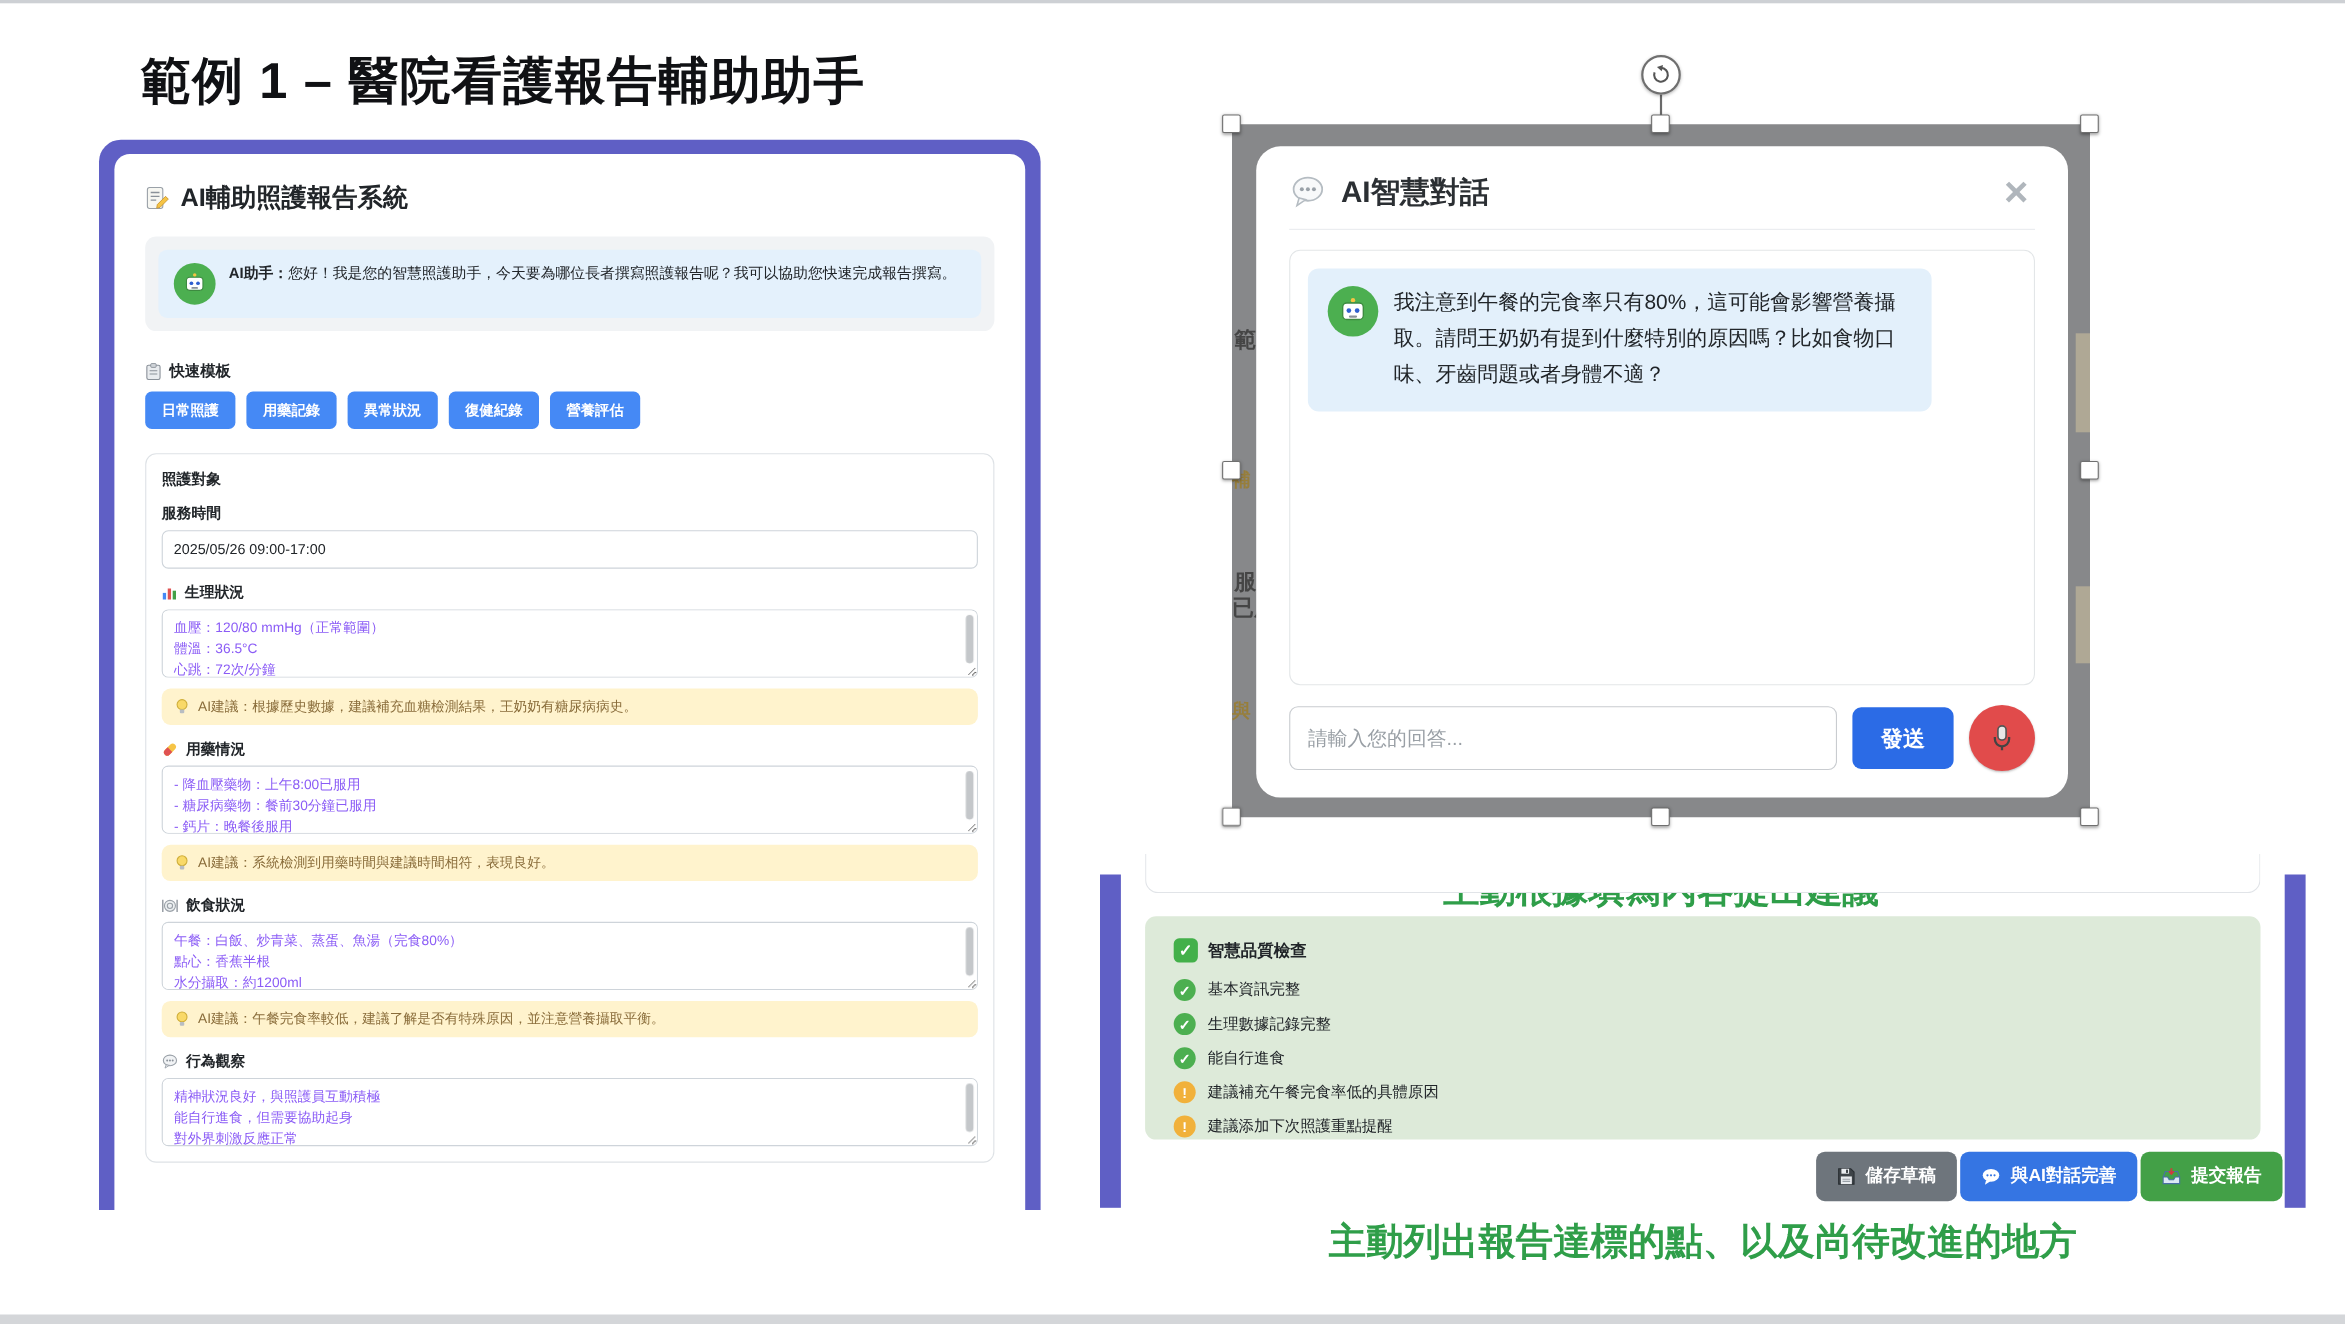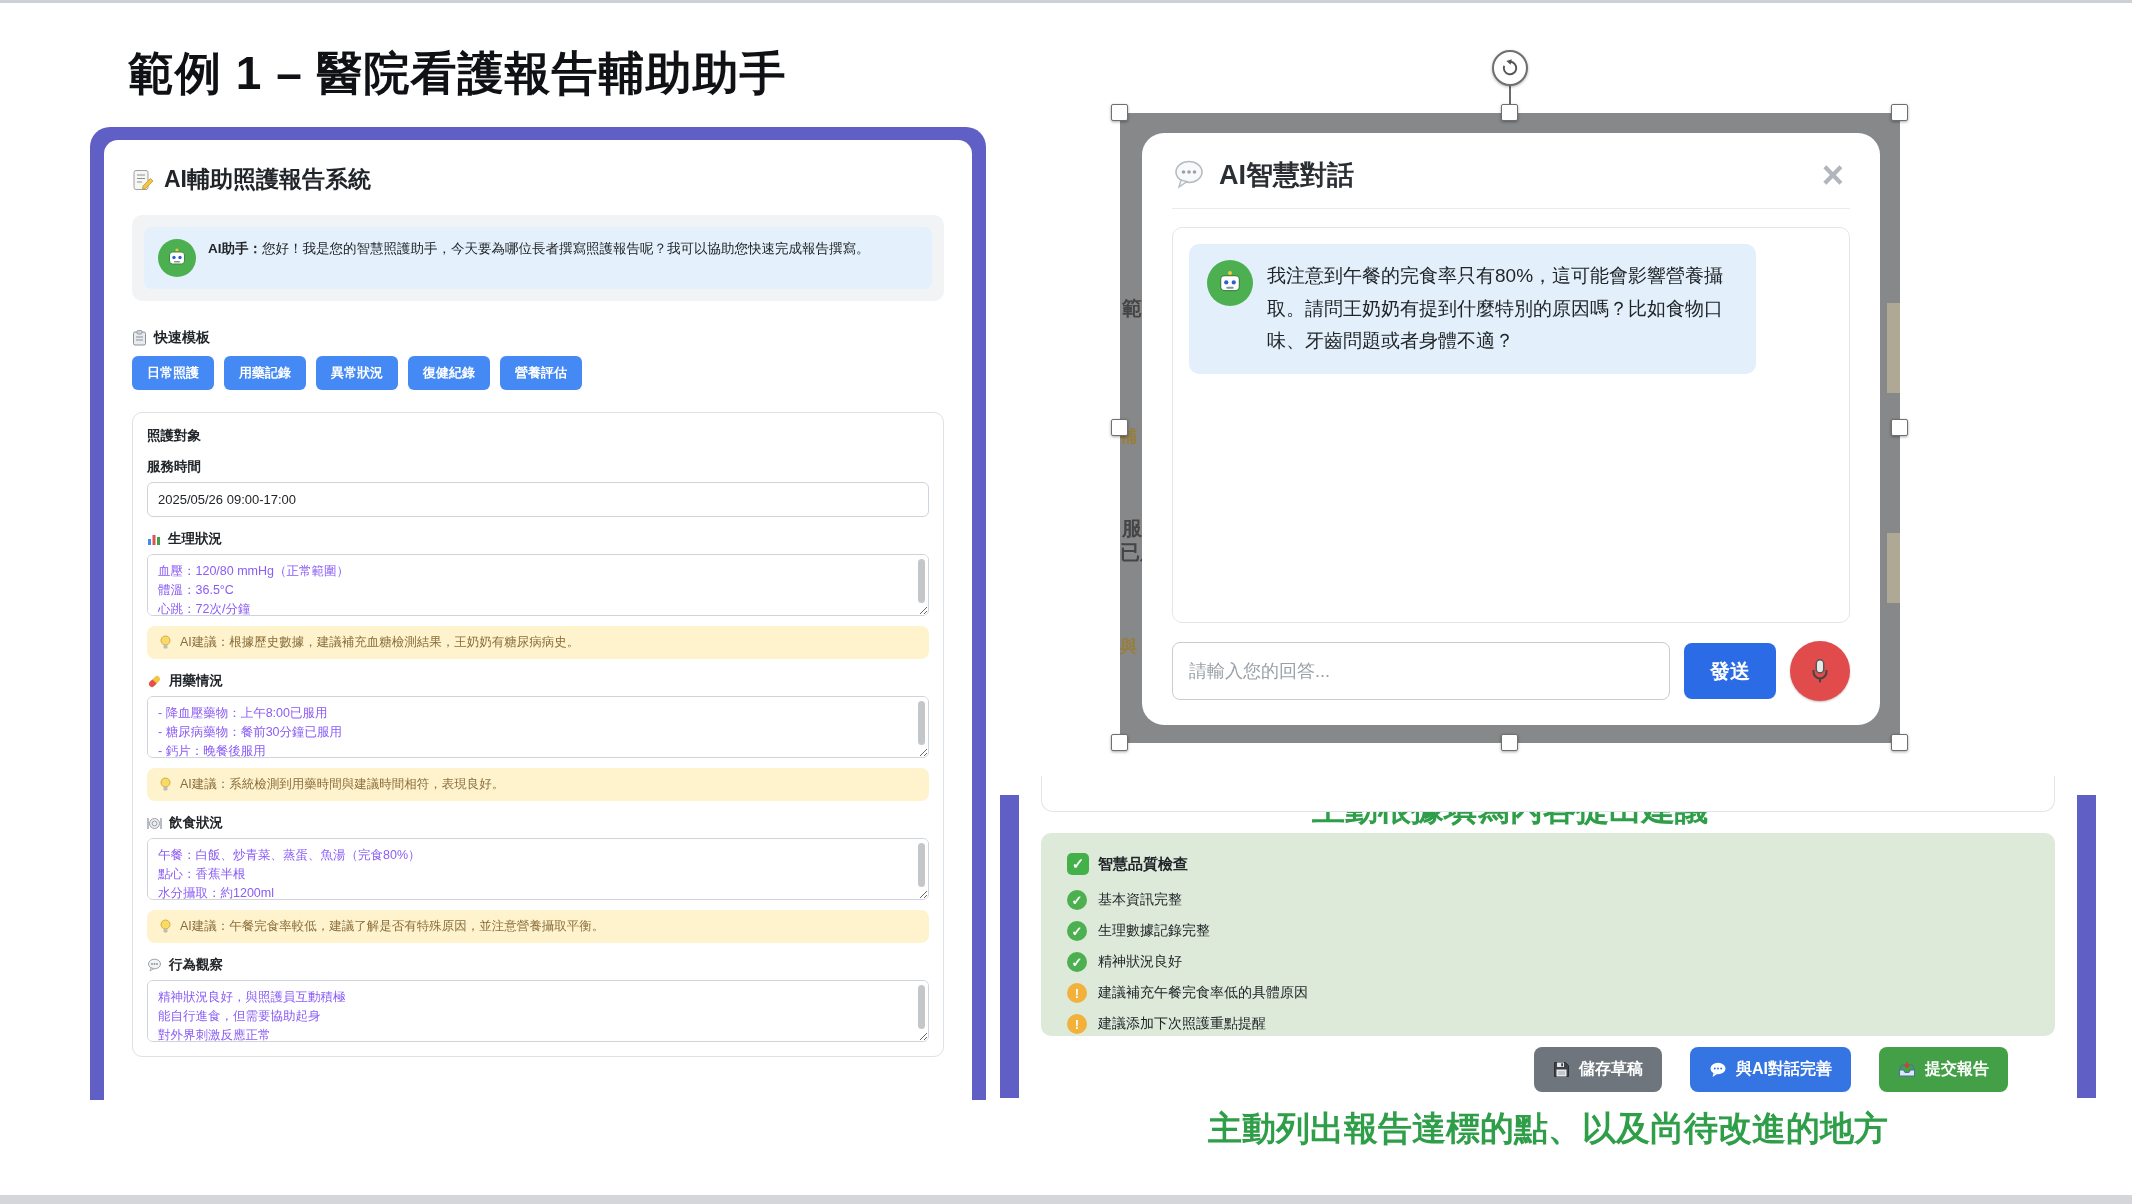--- a/index.html
+++ b/index.html
@@ -6,21 +6,21 @@
   body{
     width:2132px;height:1204px;position:relative;background:#ffffff;
     font-family:"Liberation Sans",sans-serif;overflow:hidden;color:#212529;
   }
   .top-line{position:absolute;top:0;left:0;right:0;height:3px;background:#cdd0d4;}
   .bottom-line{position:absolute;top:1195px;left:0;right:0;height:9px;background:#d4d6d9;}
 
   .slide-title{position:absolute;left:128px;top:12px;font-size:46px;font-weight:bold;color:#101114;letter-spacing:1px;}
 
   
-  .report-shot{position:absolute;left:90px;top:127px;width:856px;height:973px;background:#5f5fc5;border-radius:20px 20px 0 0;overflow:hidden;padding-left:40px;}
+  .report-shot{position:absolute;left:90px;top:127px;width:856px;height:973px;background:#5f5fc5;border-radius:20px 20px 0 0;overflow:hidden;}
   .report-card{position:absolute;left:14px;top:13px;right:14px;bottom:0;background:#fff;border-radius:14px 14px 0 0;padding:22px 28px;box-sizing:border-box;}
   .app-title{font-size:23px;font-weight:bold;display:flex;align-items:center;gap:10px;margin:2px 0 20px;}
   .icon{display:inline-flex;flex:none;align-items:center;justify-content:center;}
 
   .assist-box{background:#f1f3f5;border-radius:10px;padding:12px;margin-bottom:28px;}
   .assist-inner{background:#e4f1fc;border-radius:8px;padding:12px 14px;display:flex;gap:12px;}
   .avatar{width:38px;height:38px;border-radius:50%;background:#4caf50;flex:none;display:flex;align-items:center;justify-content:center;}
   .assist-text{font-size:13.5px;line-height:1.55;}
   .voice-row{display:flex;align-items:center;gap:10px;margin-top:10px;font-size:13px;}
   .mic-btn{border:none;cursor:pointer;border-radius:50%;background:#e14b4b;display:flex;align-items:center;justify-content:center;box-shadow:0 1px 2px rgba(0,0,0,.25);}
@@ -72,21 +72,21 @@
   .pbar{position:absolute;width:19px;height:303px;background:#5f5fc5;top:795px;}
   .pbar-l{left:1000px;} .pbar-r{left:2077px;}
   .card-edge{position:absolute;left:1041px;top:776px;width:1014px;height:36px;border:1px solid #e1e4e8;border-top:none;border-radius:0 0 12px 12px;background:#fff;box-sizing:border-box;}
   .quality{position:absolute;left:1041px;top:833px;width:1014px;height:203px;background:#ddead9;border-radius:10px;padding:20px 26px;box-sizing:border-box;}
   .q-head{display:flex;align-items:center;gap:9px;font-size:15px;font-weight:bold;margin-bottom:15px;}
   .q-seal{width:22px;height:22px;border-radius:5px;background:#43b04a;color:#fff;font-size:15px;font-weight:bold;display:flex;align-items:center;justify-content:center;}
   .q-item{display:flex;align-items:center;gap:11px;font-size:14px;margin-bottom:11px;}
   .q-ic{width:20px;height:20px;border-radius:50%;color:#fff;font-size:13px;font-weight:bold;display:flex;align-items:center;justify-content:center;flex:none;}
   .q-ic.ok{background:#4caf50;} .q-ic.warn{background:#f1b13b;}
 
-  .actions{position:absolute;left:994px;top:1047px;width:1014px;display:flex;justify-content:flex-end;gap:28px;}
+  .actions{position:absolute;left:1061px;top:1047px;width:1014px;display:flex;justify-content:flex-end;gap:3px;}
   .act-btn{height:45px;padding:0 19px;border:none;border-radius:8px;color:#fff;font-size:16px;font-weight:bold;display:flex;align-items:center;gap:9px;cursor:pointer;font-family:"Liberation Sans",sans-serif;}
   .act-save{background:#6e757c;} .act-chat{background:#3575e3;} .act-submit{background:#43a047;}
 </style>
 </head>
 <body>
 
 <div class="top-line"></div>
 <div class="bottom-line"></div>
 
 <h1 class="slide-title">範例 1 – 醫院看護報告輔助助手</h1>
@@ -344,21 +344,21 @@
   <div class="q-item">
     <span class="q-ic ok">✓</span>
     <span>基本資訊完整</span>
   </div>
   <div class="q-item">
     <span class="q-ic ok">✓</span>
     <span>生理數據記錄完整</span>
   </div>
   <div class="q-item">
     <span class="q-ic ok">✓</span>
-    <span>精神狀況良好</span>
+    <span>能自行進食</span>
   </div>
   <div class="q-item">
     <span class="q-ic warn">!</span>
     <span>建議補充午餐完食率低的具體原因</span>
   </div>
   <div class="q-item">
     <span class="q-ic warn">!</span>
     <span>建議添加下次照護重點提醒</span>
   </div>
 </div>

